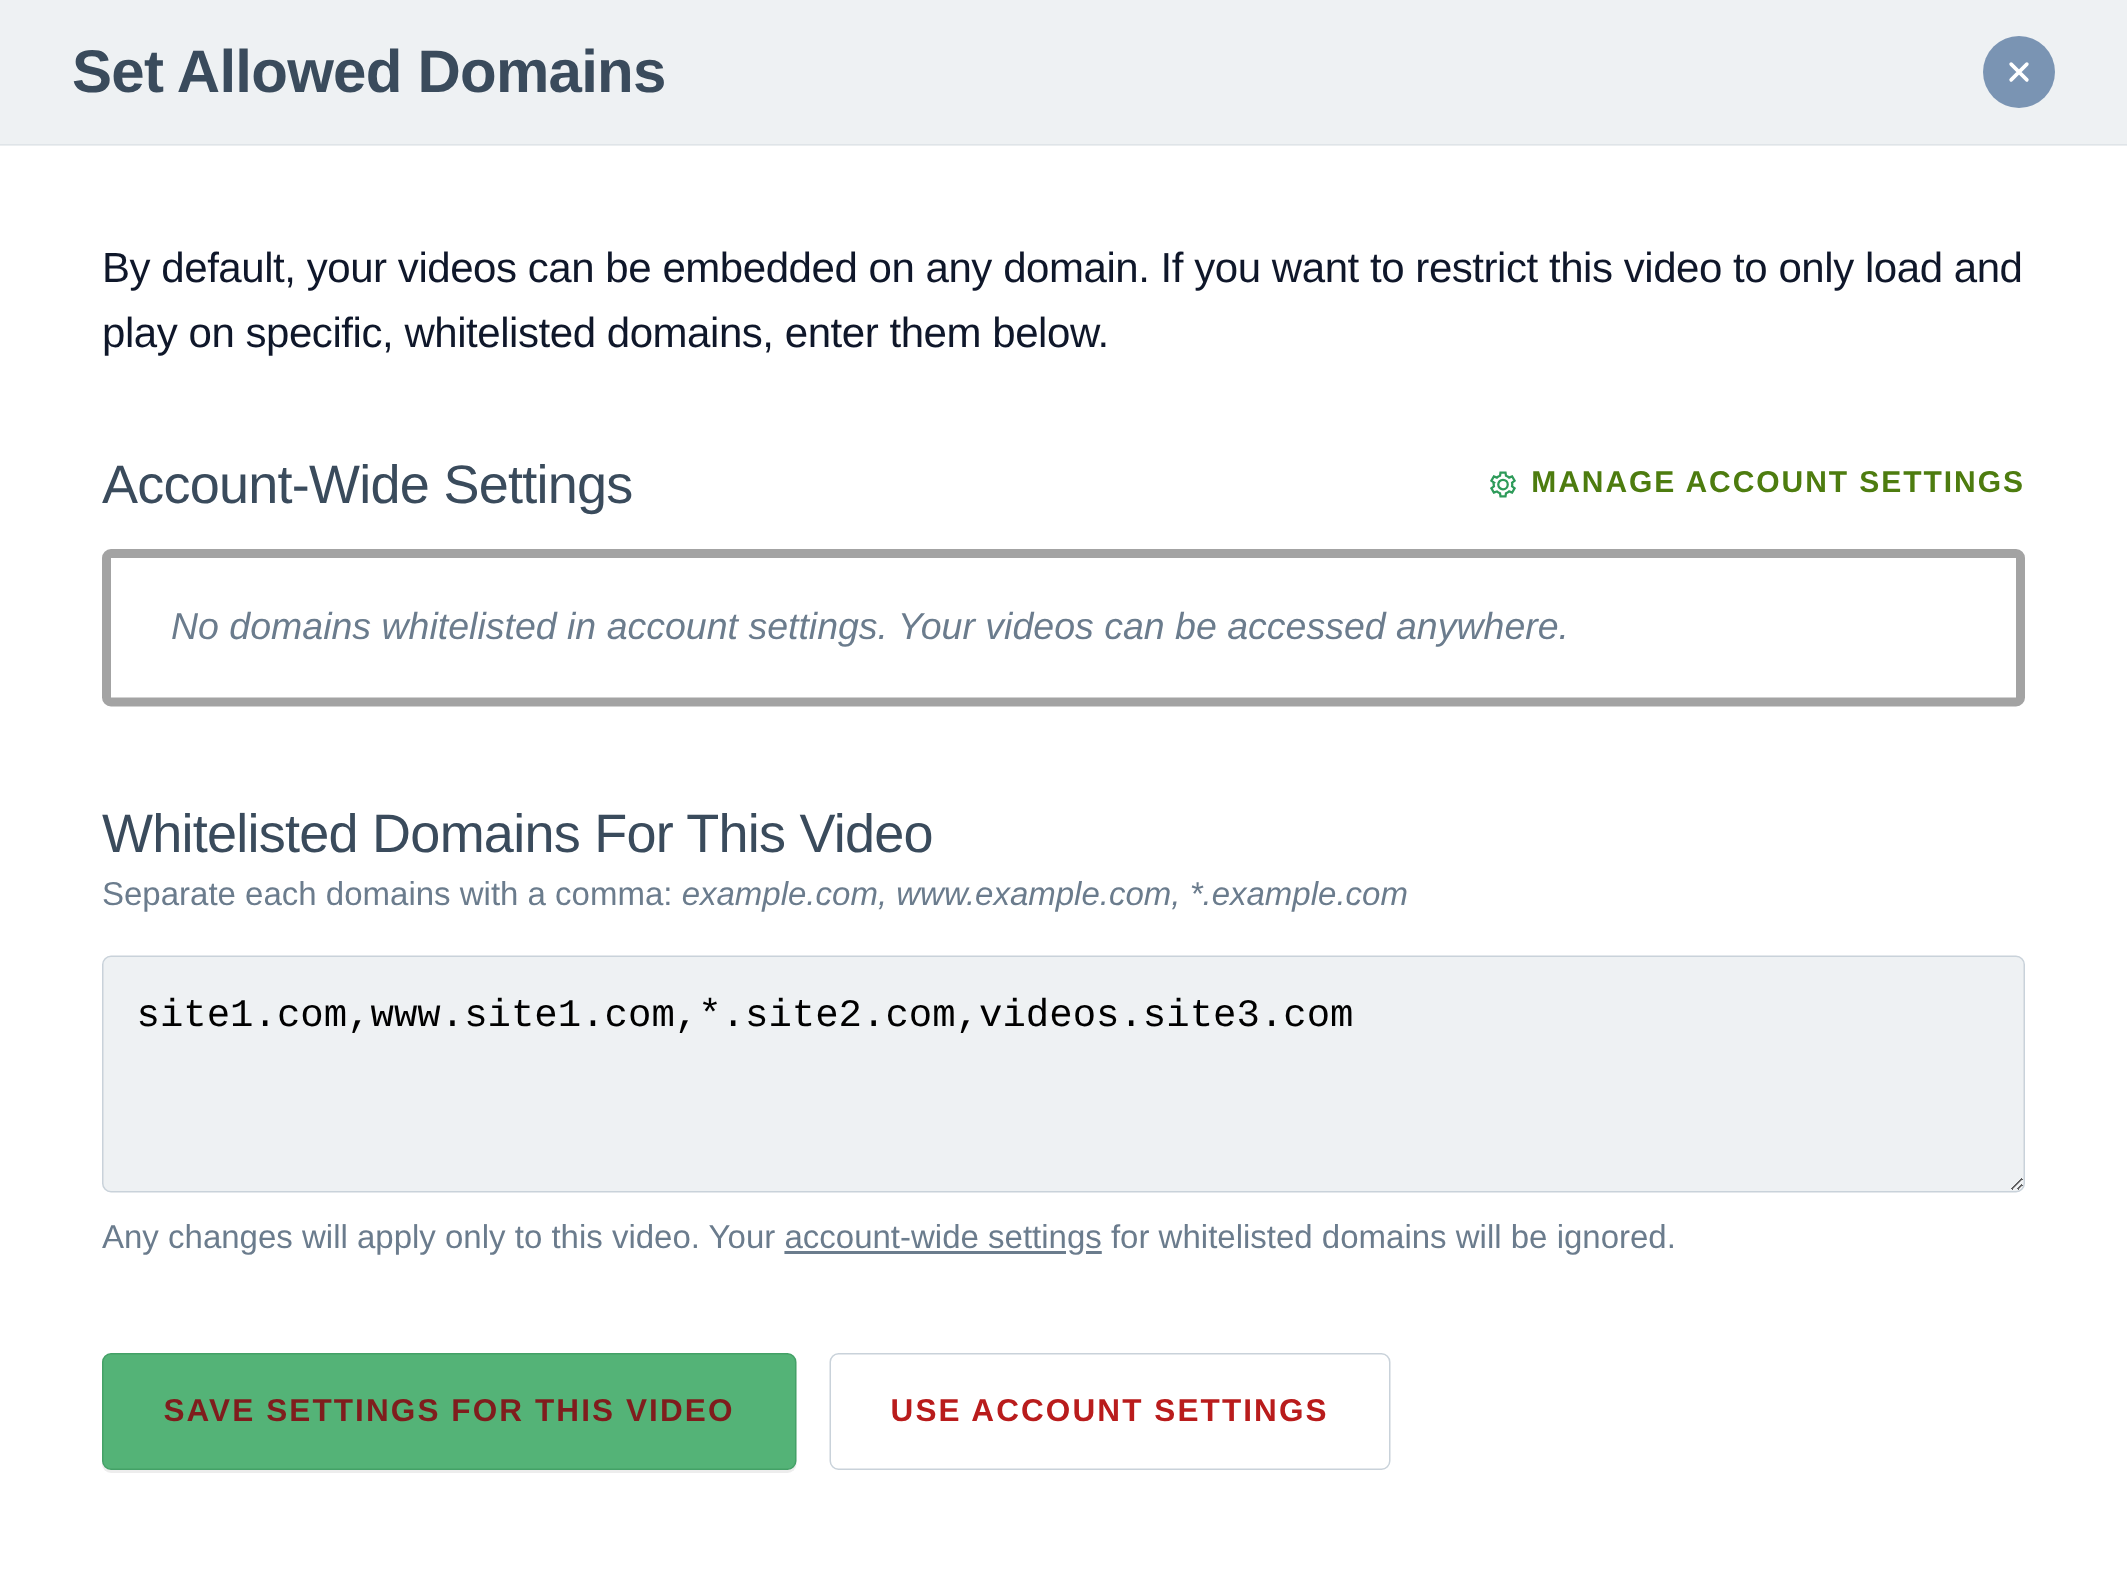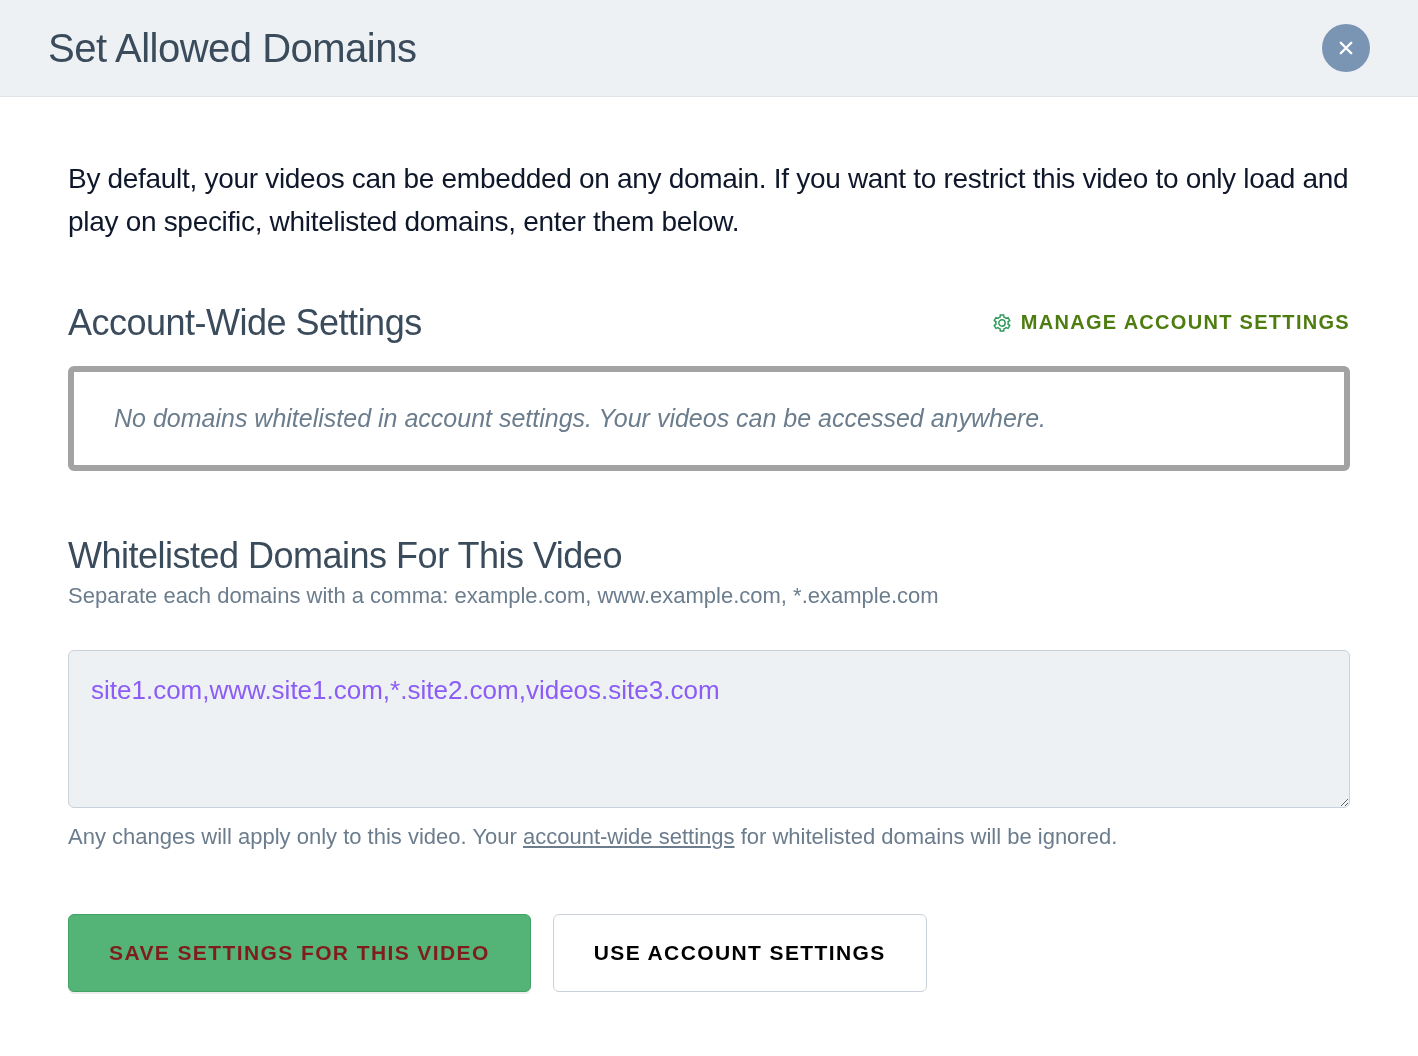--- a/index.html
+++ b/index.html
@@ -12,21 +12,21 @@
     .modal-header {
       background: #eef1f3;
       border-bottom: 1px solid #dfe4e8;
       display: flex;
       align-items: center;
       justify-content: space-between;
       padding: 24px 48px 24px 48px;
     }
     .modal-title {
       font-size: 40px;
-      font-weight: 400;
+      font-weight: 700;
       color: #3a4b5c;
       letter-spacing: -0.5px;
     }
     .close-btn {
       width: 48px;
       height: 48px;
       border-radius: 50%;
       background: #7a94b3;
       border: none;
       display: flex;
@@ -77,33 +77,32 @@
       font-style: italic;
       color: #6b7c8d;
       margin-bottom: 64px;
     }
     .subheading {
       font-size: 22px;
       color: #6b7c8d;
       margin-top: 6px;
       margin-bottom: 28px;
     }
-    .subheading .italic { }
+    .subheading .italic { font-style: italic; }
     .domains-textarea {
       width: 100%;
       min-height: 158px;
       border: 1px solid #c9d2da;
       border-radius: 6px;
       background: #eef1f3;
       font-size: 26px;
-      color: #8b5cf6;
+      color: #000000;
       padding: 24px 22px;
-      font-family: Liberation Sans, sans-serif;
+      font-family: Liberation Mono, monospace;
       resize: vertical;
-      margin-top: 13px;
     }
     .note {
       font-size: 22px;
       color: #6b7c8d;
       margin-top: 12px;
       margin-bottom: 64px;
     }
     .note .link {
       color: #6b7c8d;
       text-decoration: underline;
@@ -121,21 +120,21 @@
       font-weight: 700;
       letter-spacing: 1.4px;
       padding: 26px 40px;
       border-radius: 6px;
       cursor: pointer;
       box-shadow: 0 2px 0 rgba(0,0,0,0.07);
     }
     .btn-secondary {
       background: #fff;
       border: 1px solid #c9d2da;
-      color: #000000;
+      color: #b91c1c;
       font-size: 21px;
       font-weight: 700;
       letter-spacing: 1.4px;
       padding: 26px 40px;
       border-radius: 6px;
       cursor: pointer;
     }
   </style>
 </head>
 <body>

